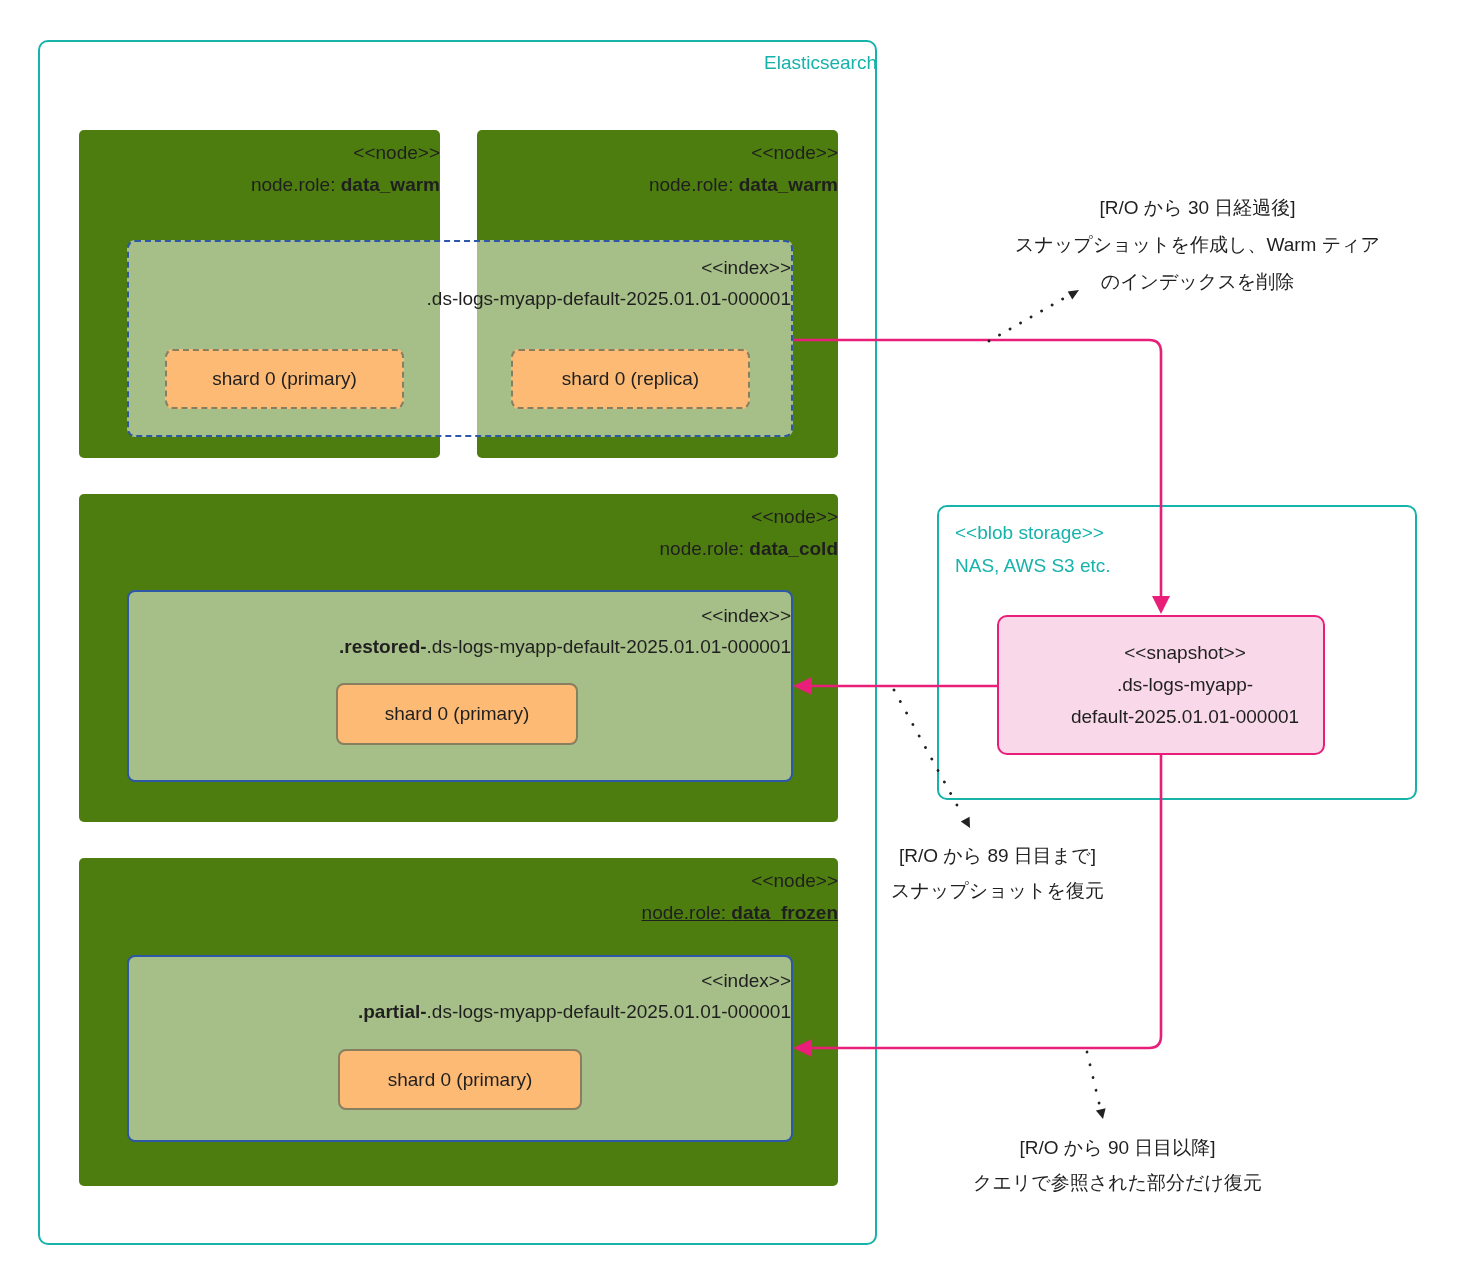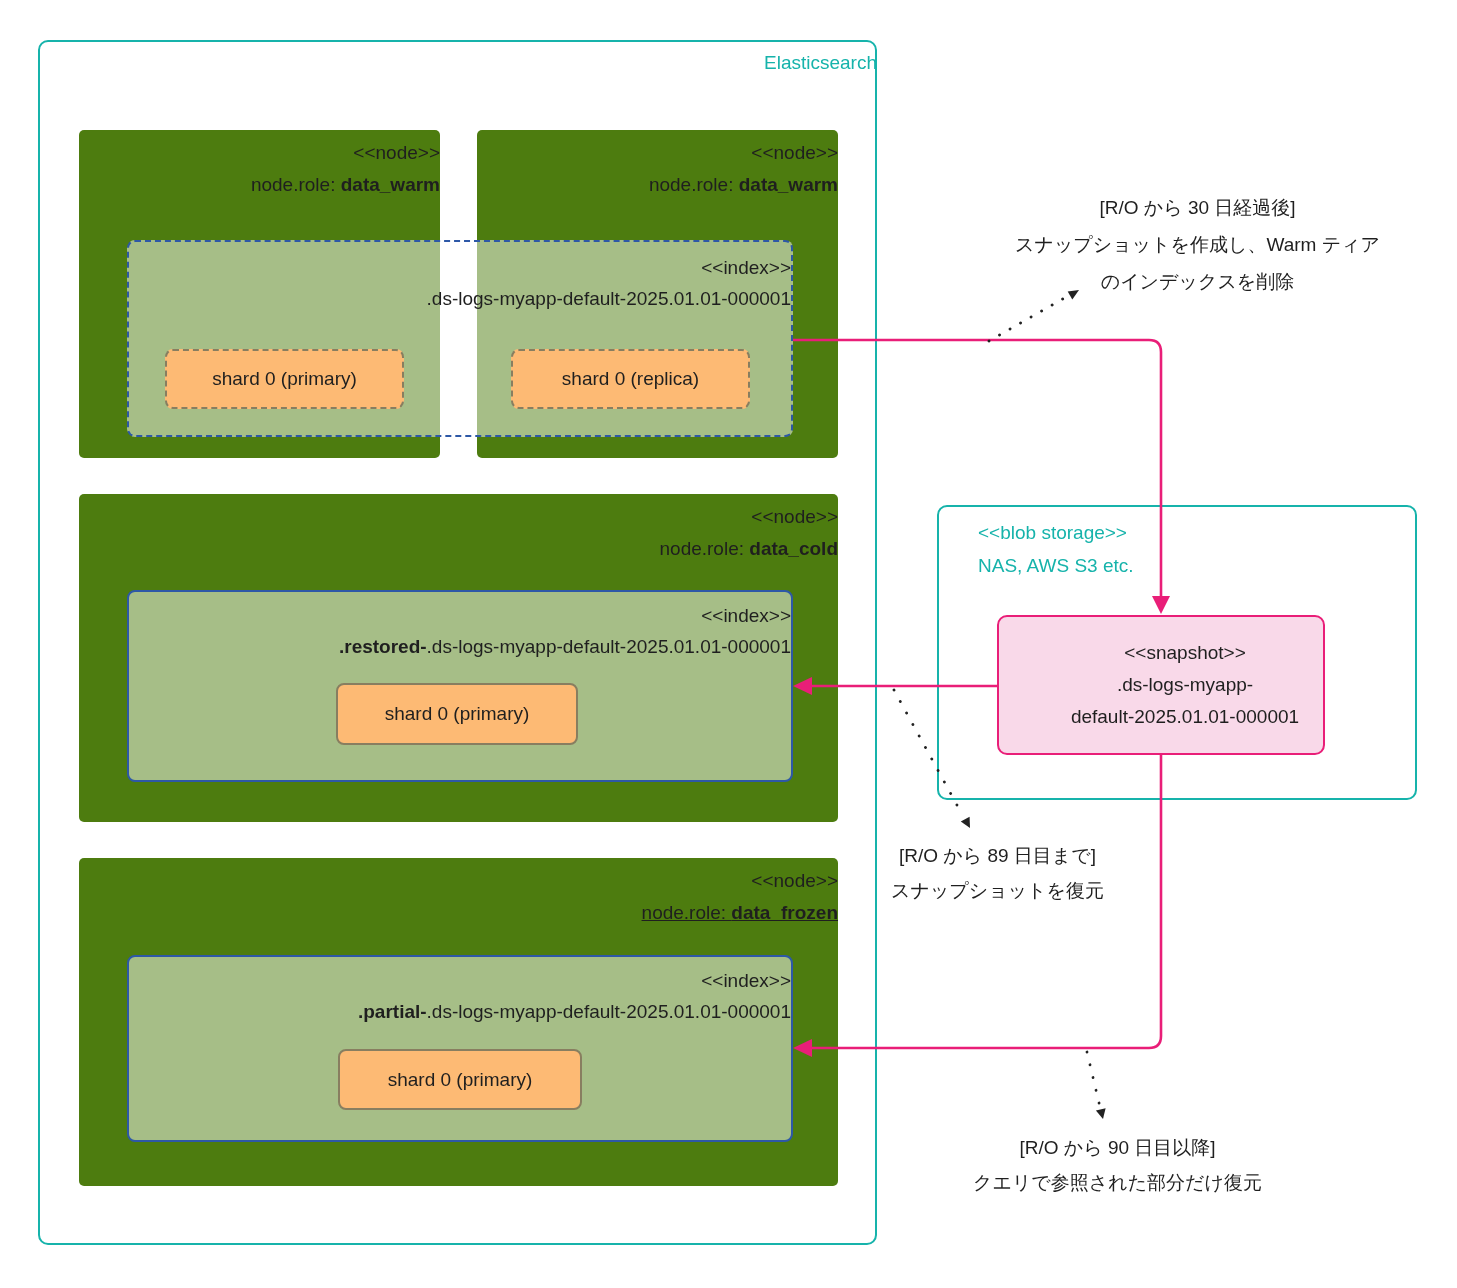--- a/index.html
+++ b/index.html
@@ -14,21 +14,21 @@
   
   .es-box{border:2.5px solid #16b3ab;border-radius:10px;background:#ffffff;}
   .es-title{color:#16b3ab;font-size:19px;}
   .node-box{background:#4d7c0f;border-radius:5px;}
   .index-box{border:2px solid #2d58a7;border-radius:8px;background:rgba(255,255,255,0.5);}
   .index-box.dashed{border-style:dashed;}
   .shard{background:#fdba74;border:2px solid #887e60;border-radius:8px;
          display:flex;align-items:center;justify-content:center;font-size:19px;color:#1f1f1f;}
   .shard.dashed{border-style:dashed;}
   .blob-box{border:2.5px solid #16b3ab;border-radius:10px;background:#ffffff;}
-  .blob-label{color:#16b3ab;font-size:19px;line-height:33px;margin-left:23px;}
+  .blob-label{color:#16b3ab;font-size:19px;line-height:33px;}
   .snapshot-box{background:#f9d9e9;border:2.5px solid #e91e78;border-radius:10px;
                 display:flex;flex-direction:column;align-items:center;justify-content:center;
                 font-size:19px;line-height:32px;color:#1f1f1f;padding-left:48px;}
   .note{font-size:19px;color:#1f1f1f;text-align:center;}
   .note div{white-space:nowrap;}
   svg{position:absolute;left:0;top:0;pointer-events:none;}
 </style>
 </head>
 <body>
 

